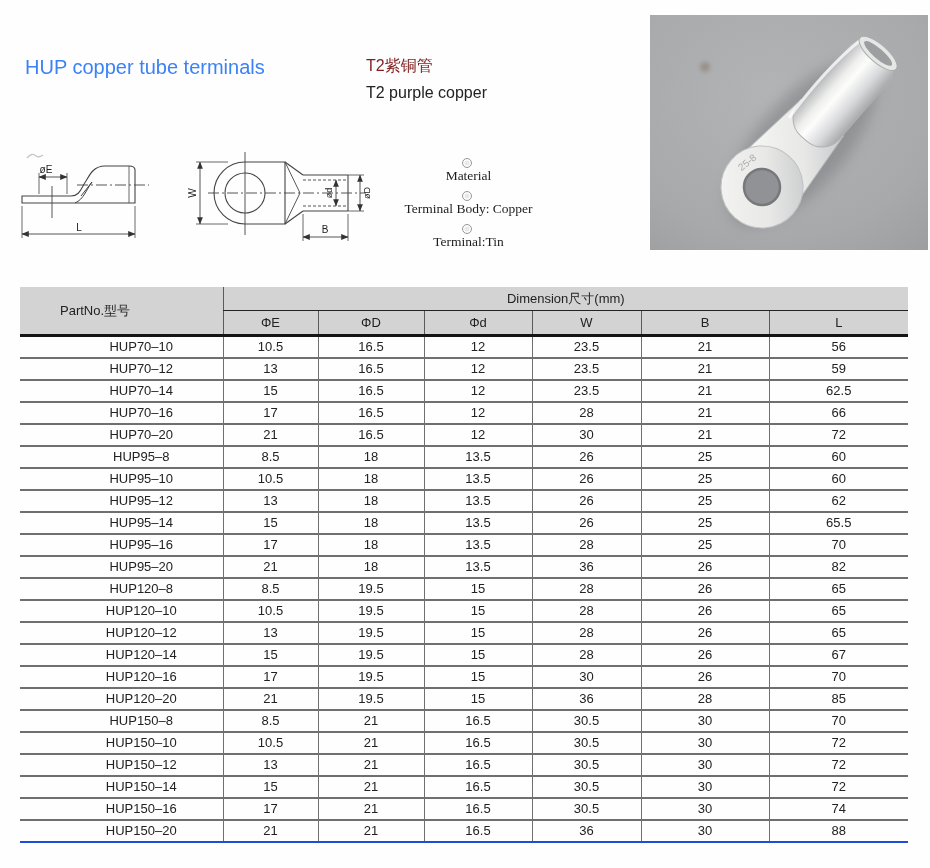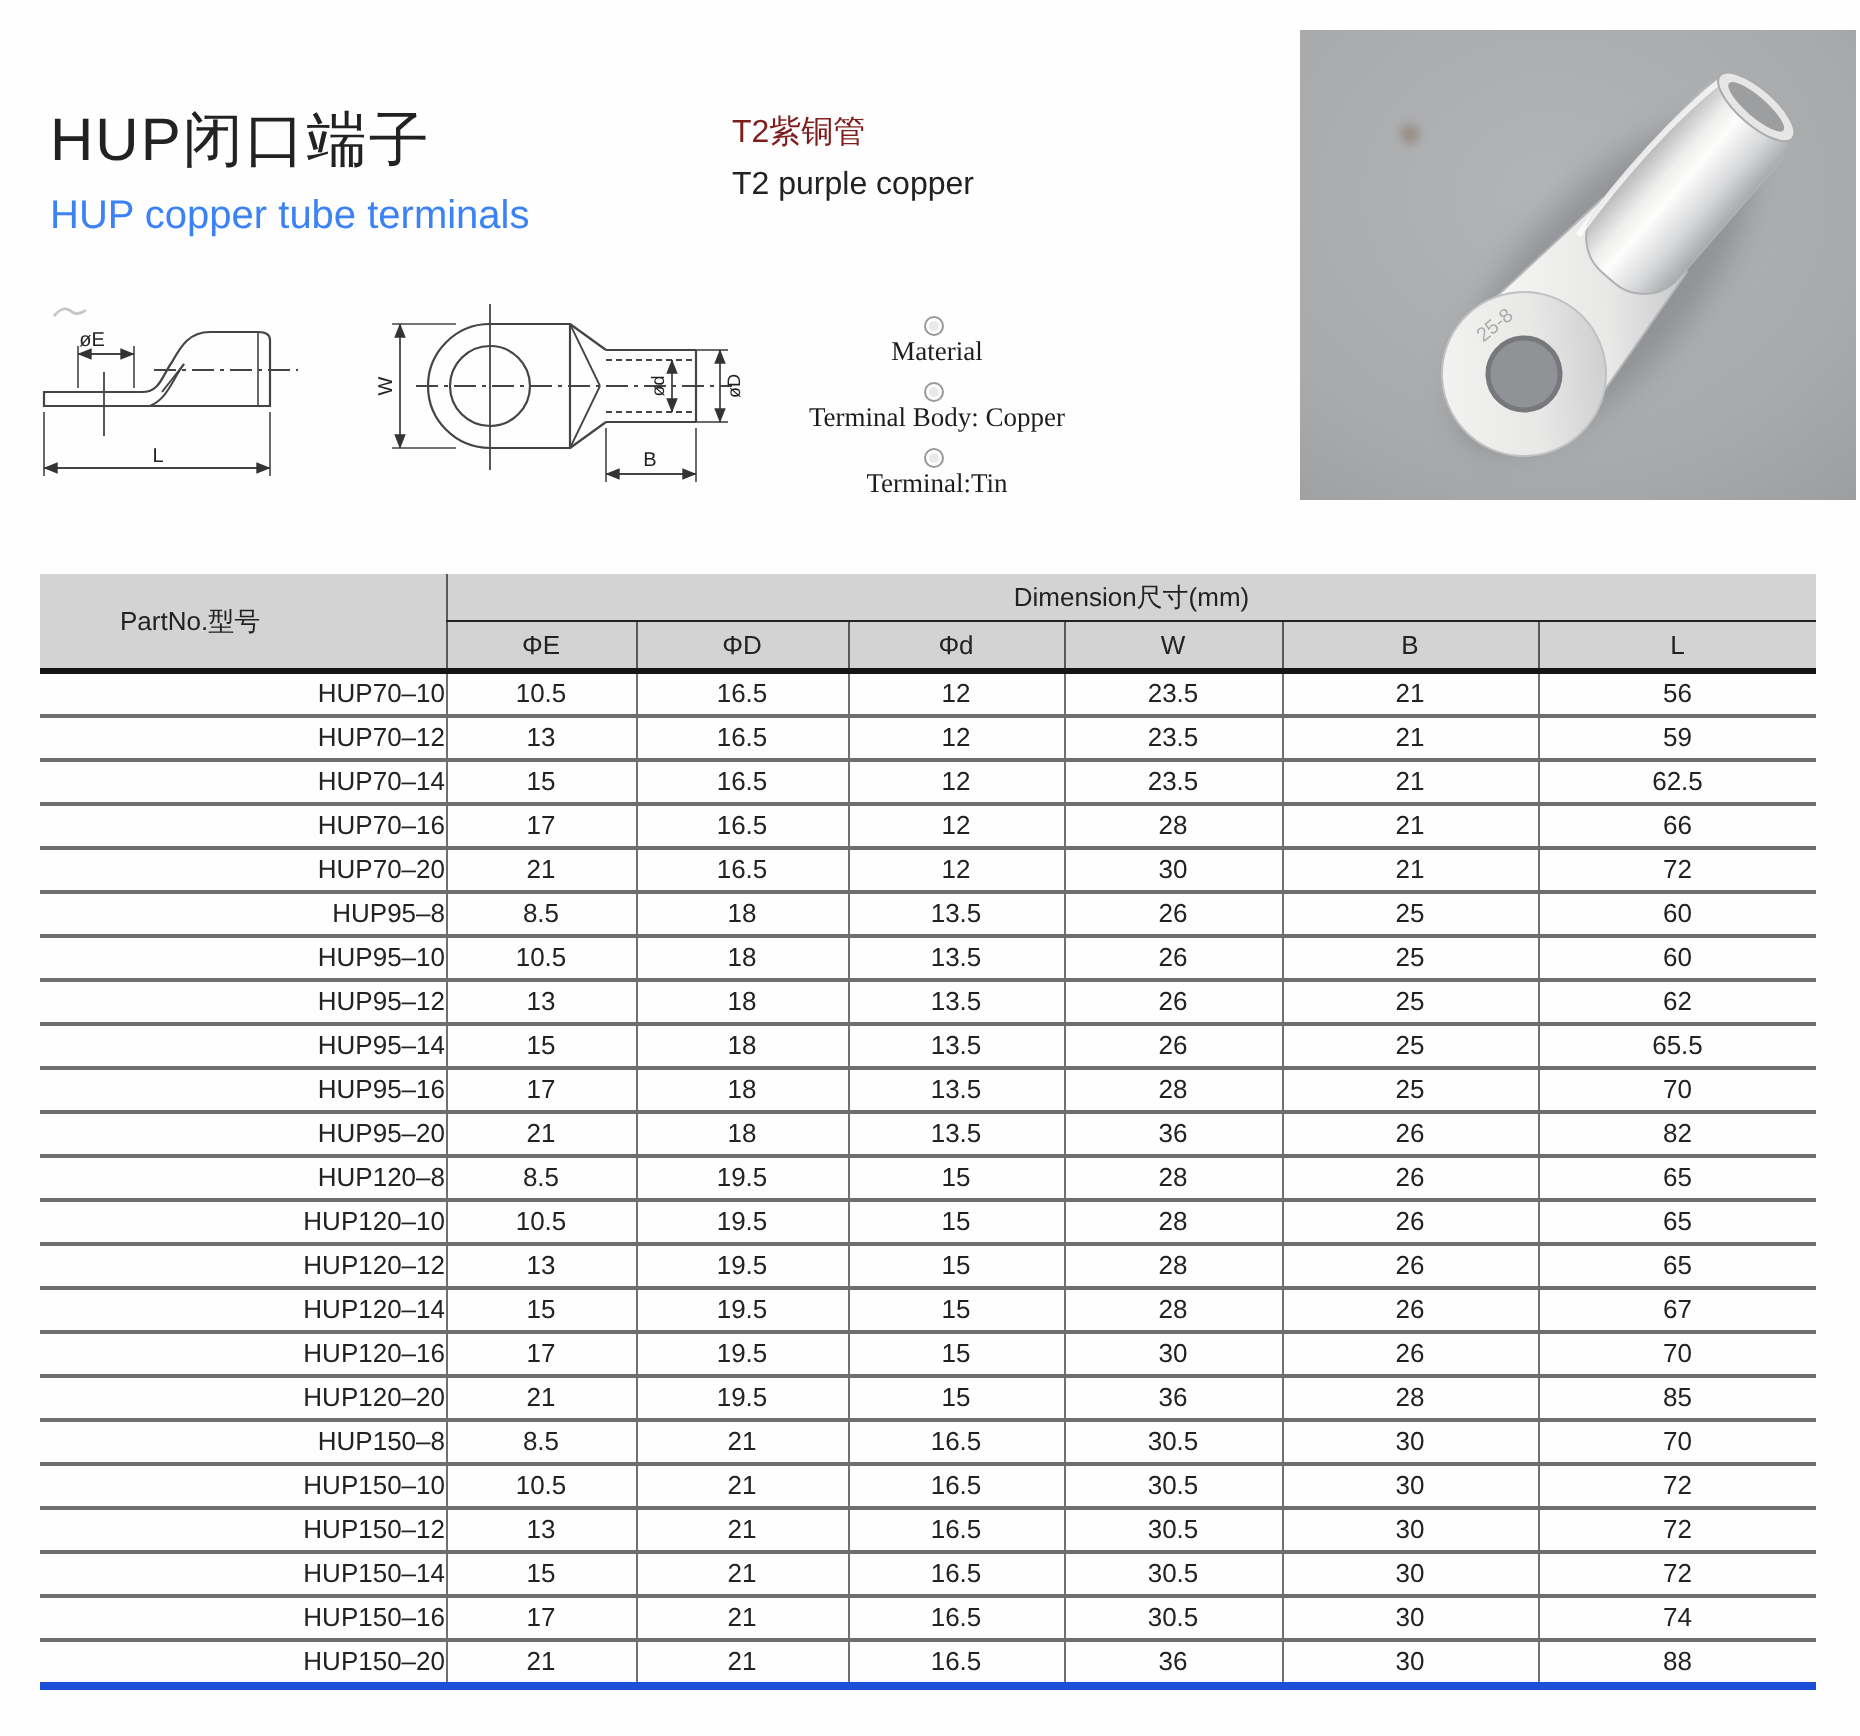--- a/index.html
+++ b/index.html
@@ -35,30 +35,29 @@
   .spec-table th,.spec-table td{padding:0;text-align:center;font-weight:normal;}
   .spec-table thead th{background:#d3d3d3;height:23px;}
   .spec-table thead .part-head{text-align:left;padding-left:40px;
     border-bottom:3px solid #151515;}
   .spec-table thead .dim-head{border-left:1px solid #5a5a5a;
     border-bottom:1px solid #222;}
   .spec-table thead .sub th{border-left:1px solid #5a5a5a;
     border-bottom:3px solid #151515;}
   .spec-table tbody td{height:20px;line-height:20px;
     border-bottom:2px solid #6f6f6f;border-left:1px solid #6f6f6f;}
-  .spec-table tbody td:first-child{border-left:none;text-align:right;padding-left:40px;}
-  .spec-table tbody tr:last-child td{border-bottom:4px solid #1d4ed8;}
+  .spec-table tbody td:first-child{border-left:none;text-align:center;padding-left:40px;}
+  .spec-table tbody tr:last-child td{border-bottom:2px solid #1d4ed8;}
 
   svg text{font-family:"Liberation Sans", sans-serif;}
 </style>
 </head>
 <body>
 
 <div class="title-block">
-  <div class="title-zh">HUP闭口端子</div>
   <div class="title-en">HUP copper tube terminals</div>
 </div>
 <div class="t2-block">
   <div class="t2-zh">T2紫铜管</div>
   <div class="t2-en">T2 purple copper</div>
 </div>
 
 <div class="photo">
 <svg width="278" height="235" viewBox="0 0 278 235">
   <defs>

